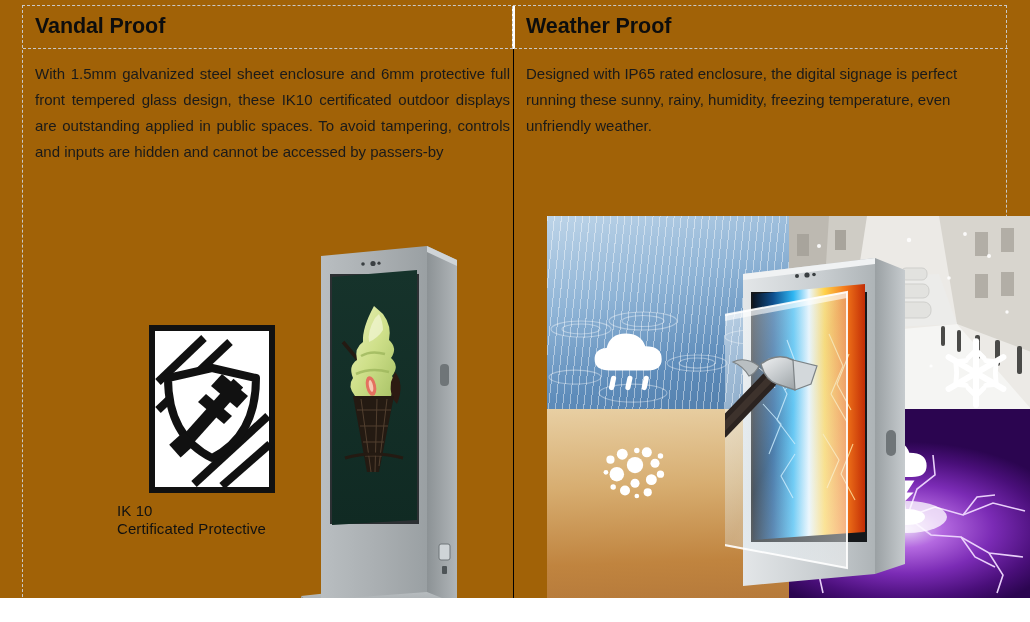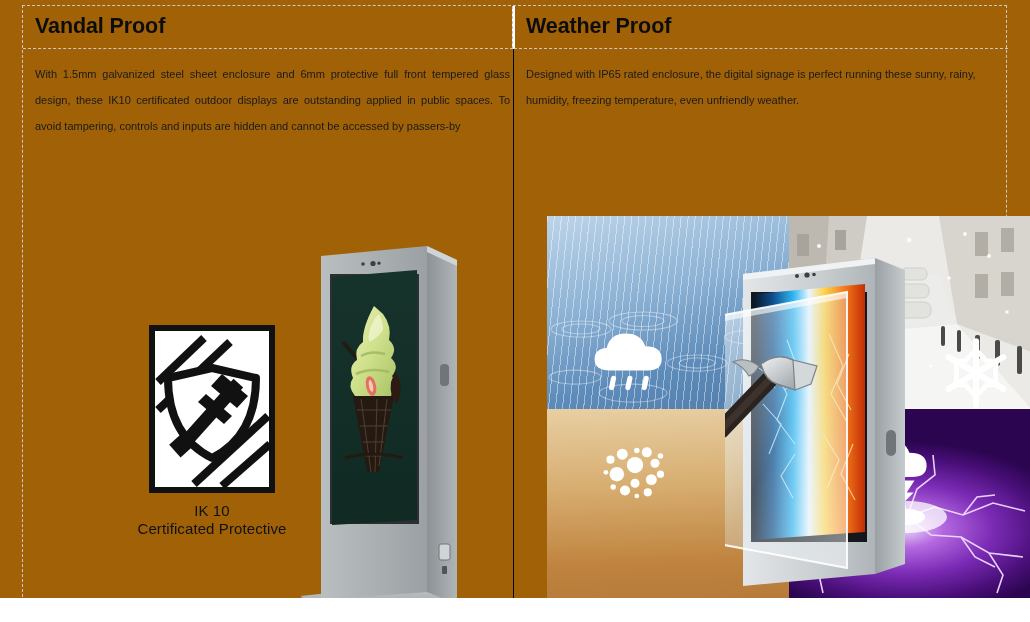--- a/index.html
+++ b/index.html
@@ -45,40 +45,40 @@
     position: absolute; left: 12px; top: 8px;
     font-size: 21.5px; font-weight: bold; color: #0d0d0d;
     letter-spacing: -0.1px;
     white-space: nowrap;
   }
   .cell-body { position: relative; }
 
   
   .para {
     margin: 0;
-    font-size: 11px;
+    font-size: 15px;
     line-height: 26px;
     color: #1a1a1a;
   }
   .para-left {
     position: absolute; left: 12px; top: 12px; width: 481px;
     text-align: justify;
     text-align-last: left;
     padding-right: 6px;
   }
   .para-right {
     position: absolute; left: 12px; top: 12px; width: 484px;
     text-align: left;
   }
 
   
   .left-art { position: absolute; left: 0; top: 110px; width: 490px; height: 500px; }
 
   
-  .ik-badge { position: absolute; left: 94px; top: 165px; width: 190px; text-align: center; }
+  .ik-badge { position: absolute; left: 94px; top: 165px; width: 190px; text-align: left; }
   .ik-mark  { width: 128px; height: 170px; display: block; margin: 0 auto; }
   .ik-cap   {
     margin-top: 8px;
     font-size: 15px; line-height: 18px; color: #111; font-weight: 400;
     letter-spacing: .1px;
   }
 
   
   .kiosk { position: absolute; left: 276px; top: 85px; width: 170px; height: 415px; }
 

